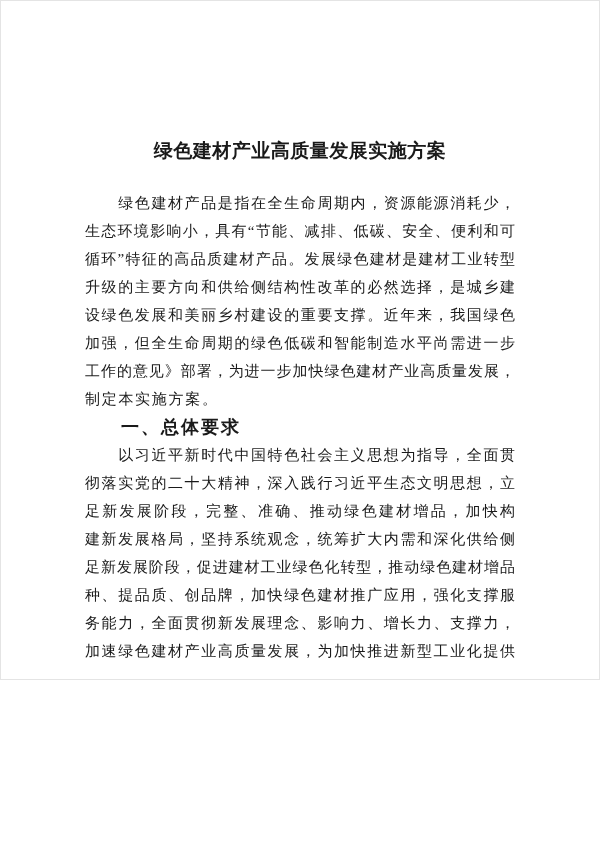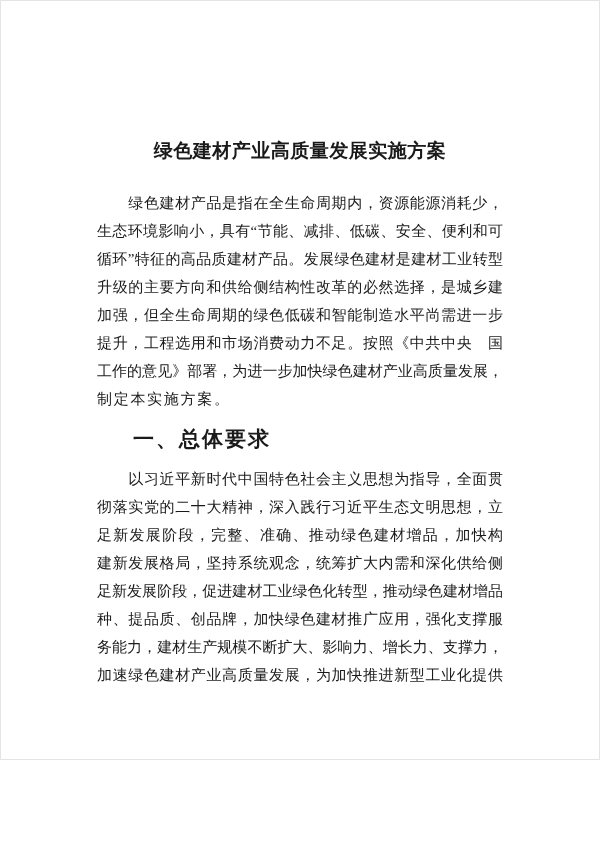--- a/index.html
+++ b/index.html
@@ -3,42 +3,42 @@
 <meta charset="utf-8">
 <style>
   html, body {
     margin: 0;
     padding: 0;
     background: #ffffff;
   }
   .page {
     position: relative;
     width: 600px;
-    height: 760px;
+    height: 680px;
     margin: 0 auto;
     background: #ffffff;
     box-sizing: border-box;
     border: 1px solid #e4e4e4;
     overflow: hidden;
     font-family: "Liberation Serif", serif;
     color: #1a1a1a;
   }
   .doc-title {
     margin-top: 136px;
     line-height: 28px;
     text-align: center;
     font-size: 19px;
     font-weight: bold;
     letter-spacing: 0.5px;
   }
   .content {
     margin: 24px 84px 0 84px;
   }
   .para {
-    margin: 12px;
+    margin: 0;
     padding: 0;
   }
   .line {
     font-size: 15px;
     line-height: 28px;
     height: 28px;
     overflow: hidden;
     text-align: justify;
     text-align-last: justify;
     text-justify: inter-character;
@@ -46,21 +46,21 @@
   .line.last {
     text-align-last: left;
     letter-spacing: 1.7px;
   }
   .para.heading .line {
     text-align-last: left;
     font-weight: bold;
     font-family: "Liberation Sans", sans-serif;
     text-indent: 36px;
     letter-spacing: 2px;
-    font-size: 21px;
+    font-size: 18px;
   }
   .page-number {
     position: absolute;
     top: 782px;
     left: 0;
     right: 0;
     text-align: center;
     font-size: 12px;
     color: #333333;
   }
@@ -72,38 +72,38 @@
 
   <div class="doc-title">绿色建材产业高质量发展实施方案</div>
 
   <div class="content">
 
     <div class="para">
         <div class="line">　　绿色建材产品是指在全生命周期内，资源能源消耗少，</div>
         <div class="line">生态环境影响小，具有“节能、减排、低碳、安全、便利和可</div>
         <div class="line">循环”特征的高品质建材产品。发展绿色建材是建材工业转型</div>
         <div class="line">升级的主要方向和供给侧结构性改革的必然选择，是城乡建</div>
+        <div class="line">设绿色发展和美丽乡村建设的重要支撑。近年来，我国绿色</div>
         <div class="line">加强，但全生命周期的绿色低碳和智能制造水平尚需进一步</div>
-        <div class="line">提升，工程选用和市场消费动力不足。按照《中共中央　国</div>
         <div class="line">工作的意见》部署，为进一步加快绿色建材产业高质量发展，</div>
         <div class="line last">制定本实施方案。</div>
       </div>
 
     <div class="para heading">
         <div class="line last">一、总体要求</div>
       </div>
 
     <div class="para">
         <div class="line">　　以习近平新时代中国特色社会主义思想为指导，全面贯</div>
         <div class="line">彻落实党的二十大精神，深入践行习近平生态文明思想，立</div>
         <div class="line">足新发展阶段，完整、准确、推动绿色建材增品，加快构</div>
         <div class="line">建新发展格局，坚持系统观念，统筹扩大内需和深化供给侧</div>
         <div class="line">足新发展阶段，促进建材工业绿色化转型，推动绿色建材增品</div>
         <div class="line">种、提品质、创品牌，加快绿色建材推广应用，强化支撑服</div>
-        <div class="line">务能力，建材生产规模不断扩大、影响力、增长力、支撑力，</div>
+        <div class="line">务能力，全面贯彻新发展理念、影响力、增长力、支撑力，</div>
         <div class="line">加速绿色建材产业高质量发展，为加快推进新型工业化提供</div>
       </div>
 
   </div>
 
   <div class="page-number">1</div>
 
 </div>
 
 </body></html>

